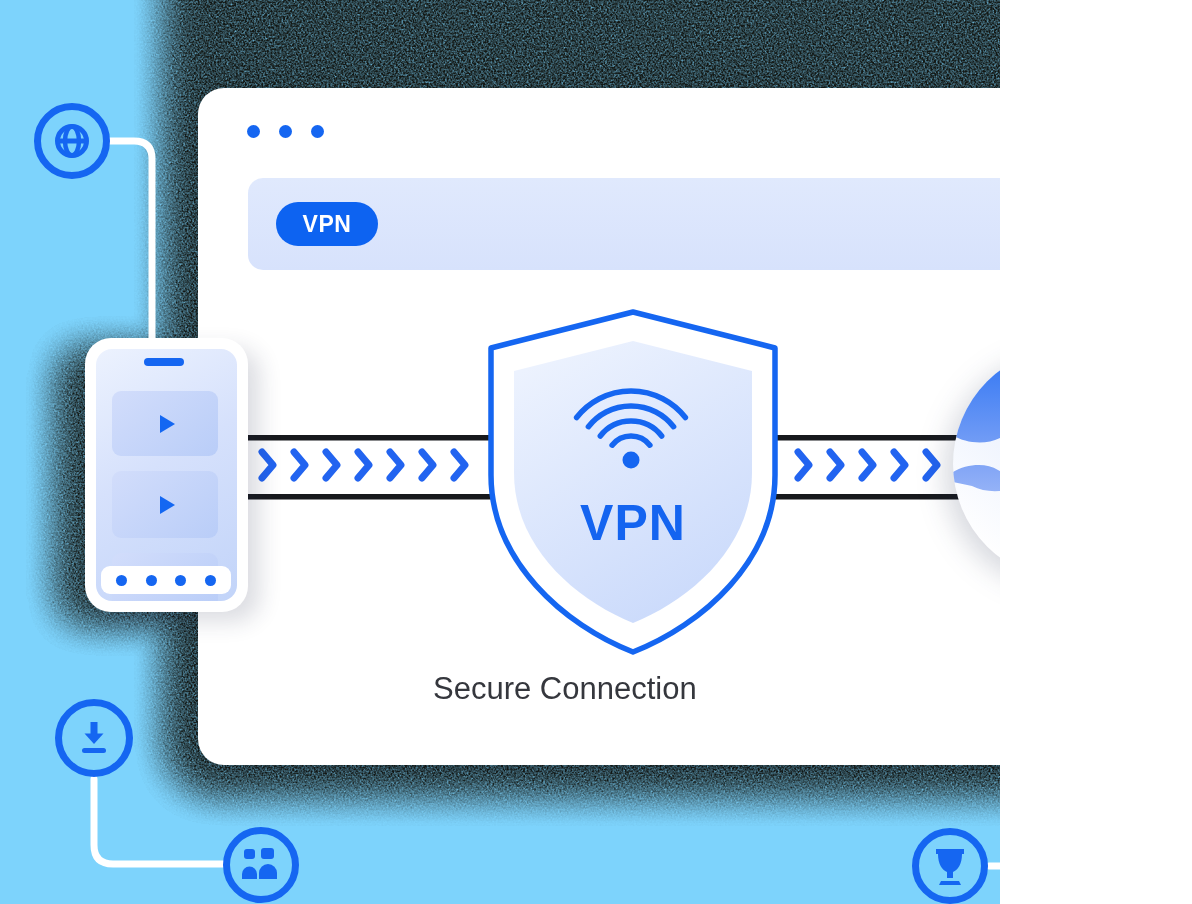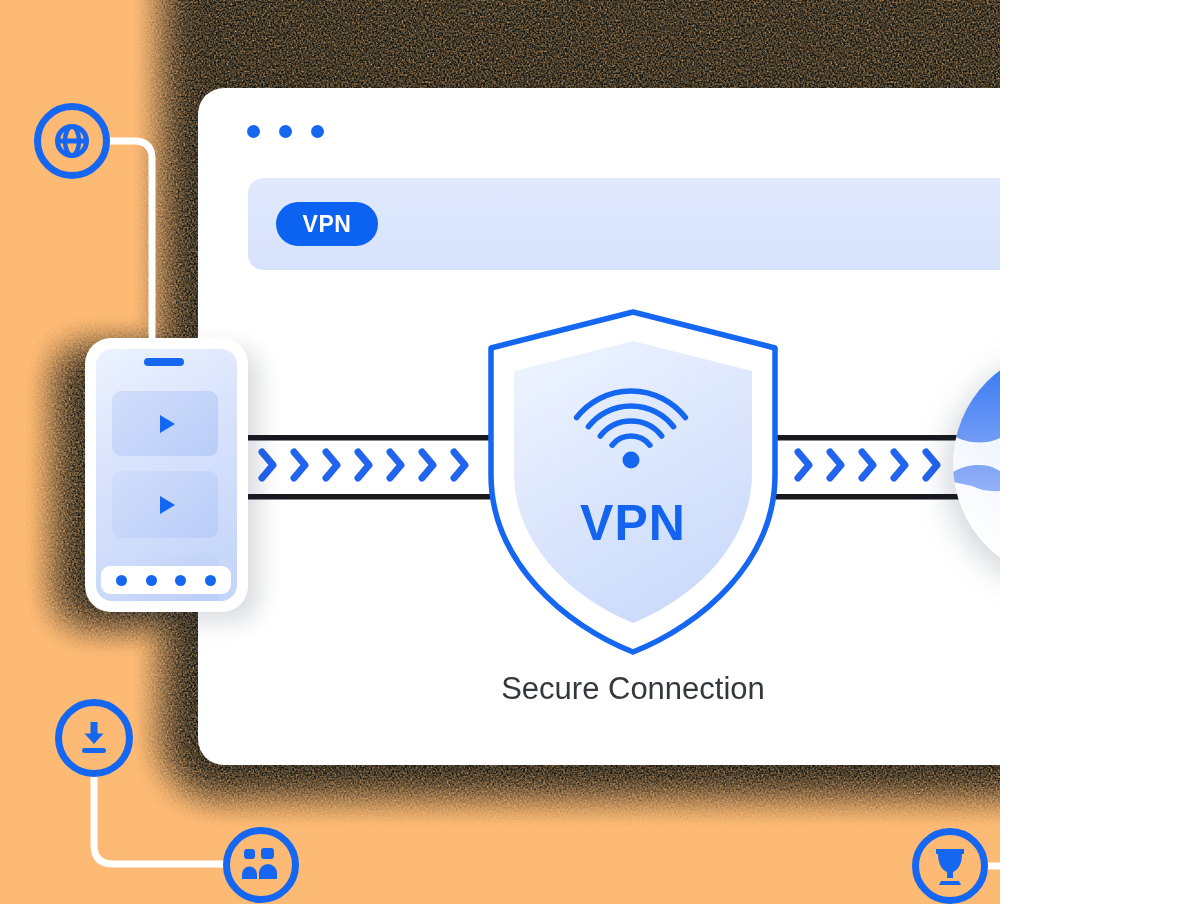--- a/index.html
+++ b/index.html
@@ -1,34 +1,34 @@
 <!DOCTYPE html>
 <html><head>
 <meta charset="utf-8">
 <style>
   html,body{margin:0;padding:0;background:#ffffff;}
-  #stage{position:relative;width:1000px;height:904px;background:#fdba74;overflow:hidden;
+  #stage{position:relative;width:1000px;height:904px;background:#7dd3fc;overflow:hidden;
          font-family:"Liberation Sans","DejaVu Sans",sans-serif;}
   .abs{position:absolute;}
   
   .card{left:198px;top:88px;width:870px;height:677px;background:#ffffff;border-radius:26px;
         z-index:2;box-shadow:0 8px 26px rgba(10,14,22,.10);}
   .win-dot{position:absolute;top:37px;width:13px;height:13px;border-radius:50%;background:#1566F1;}
   .addr{position:absolute;left:50px;top:90px;width:770px;height:92px;border-radius:15px;
         background:linear-gradient(180deg,#e0e9fd,#d7e2fc);}
   .pill{position:absolute;left:28px;top:24px;width:102px;height:44px;border-radius:22px;
         background:#0d63f1;color:#fff;font-weight:bold;font-size:23px;line-height:44px;
         text-align:center;letter-spacing:.5px;}
   .url{position:absolute;left:156px;top:0;height:92px;line-height:92px;font-size:27px;
        font-weight:bold;color:#202227;}
   .band{z-index:3;}
   .shield-wrap{left:480px;top:303px;z-index:4;}
   .vpn-label{left:533px;top:494px;width:200px;text-align:center;font-size:50px;font-weight:bold;
              color:#1464f0;letter-spacing:1px;z-index:5;}
-  .caption{left:433px;top:671px;width:400px;text-align:center;font-size:31px;font-weight:400;
+  .caption{left:433px;top:671px;width:400px;text-align:left;font-size:31px;font-weight:400;
            color:#35373d;z-index:4;}
   
   .phone{left:85px;top:338px;width:163px;height:274px;background:#ffffff;border-radius:26px;
          z-index:5;box-shadow:12px 10px 22px rgba(35,45,75,.16);}
   .screen{position:absolute;left:11px;top:11px;width:141px;height:252px;border-radius:16px;
           background:linear-gradient(150deg,#ecf2fe 0%,#d6e1fc 45%,#c2d4f9 100%);overflow:hidden;}
   .speaker{position:absolute;left:48px;top:9px;width:40px;height:8px;border-radius:4px;background:#1566F1;}
   .vcard{position:absolute;left:16px;width:106px;border-radius:9px;
          background:linear-gradient(140deg,#d2ddfb,#b9cdf8);display:flex;align-items:center;justify-content:center;}
   .play{width:0;height:0;border-left:15px solid #1467F2;border-top:9px solid transparent;

